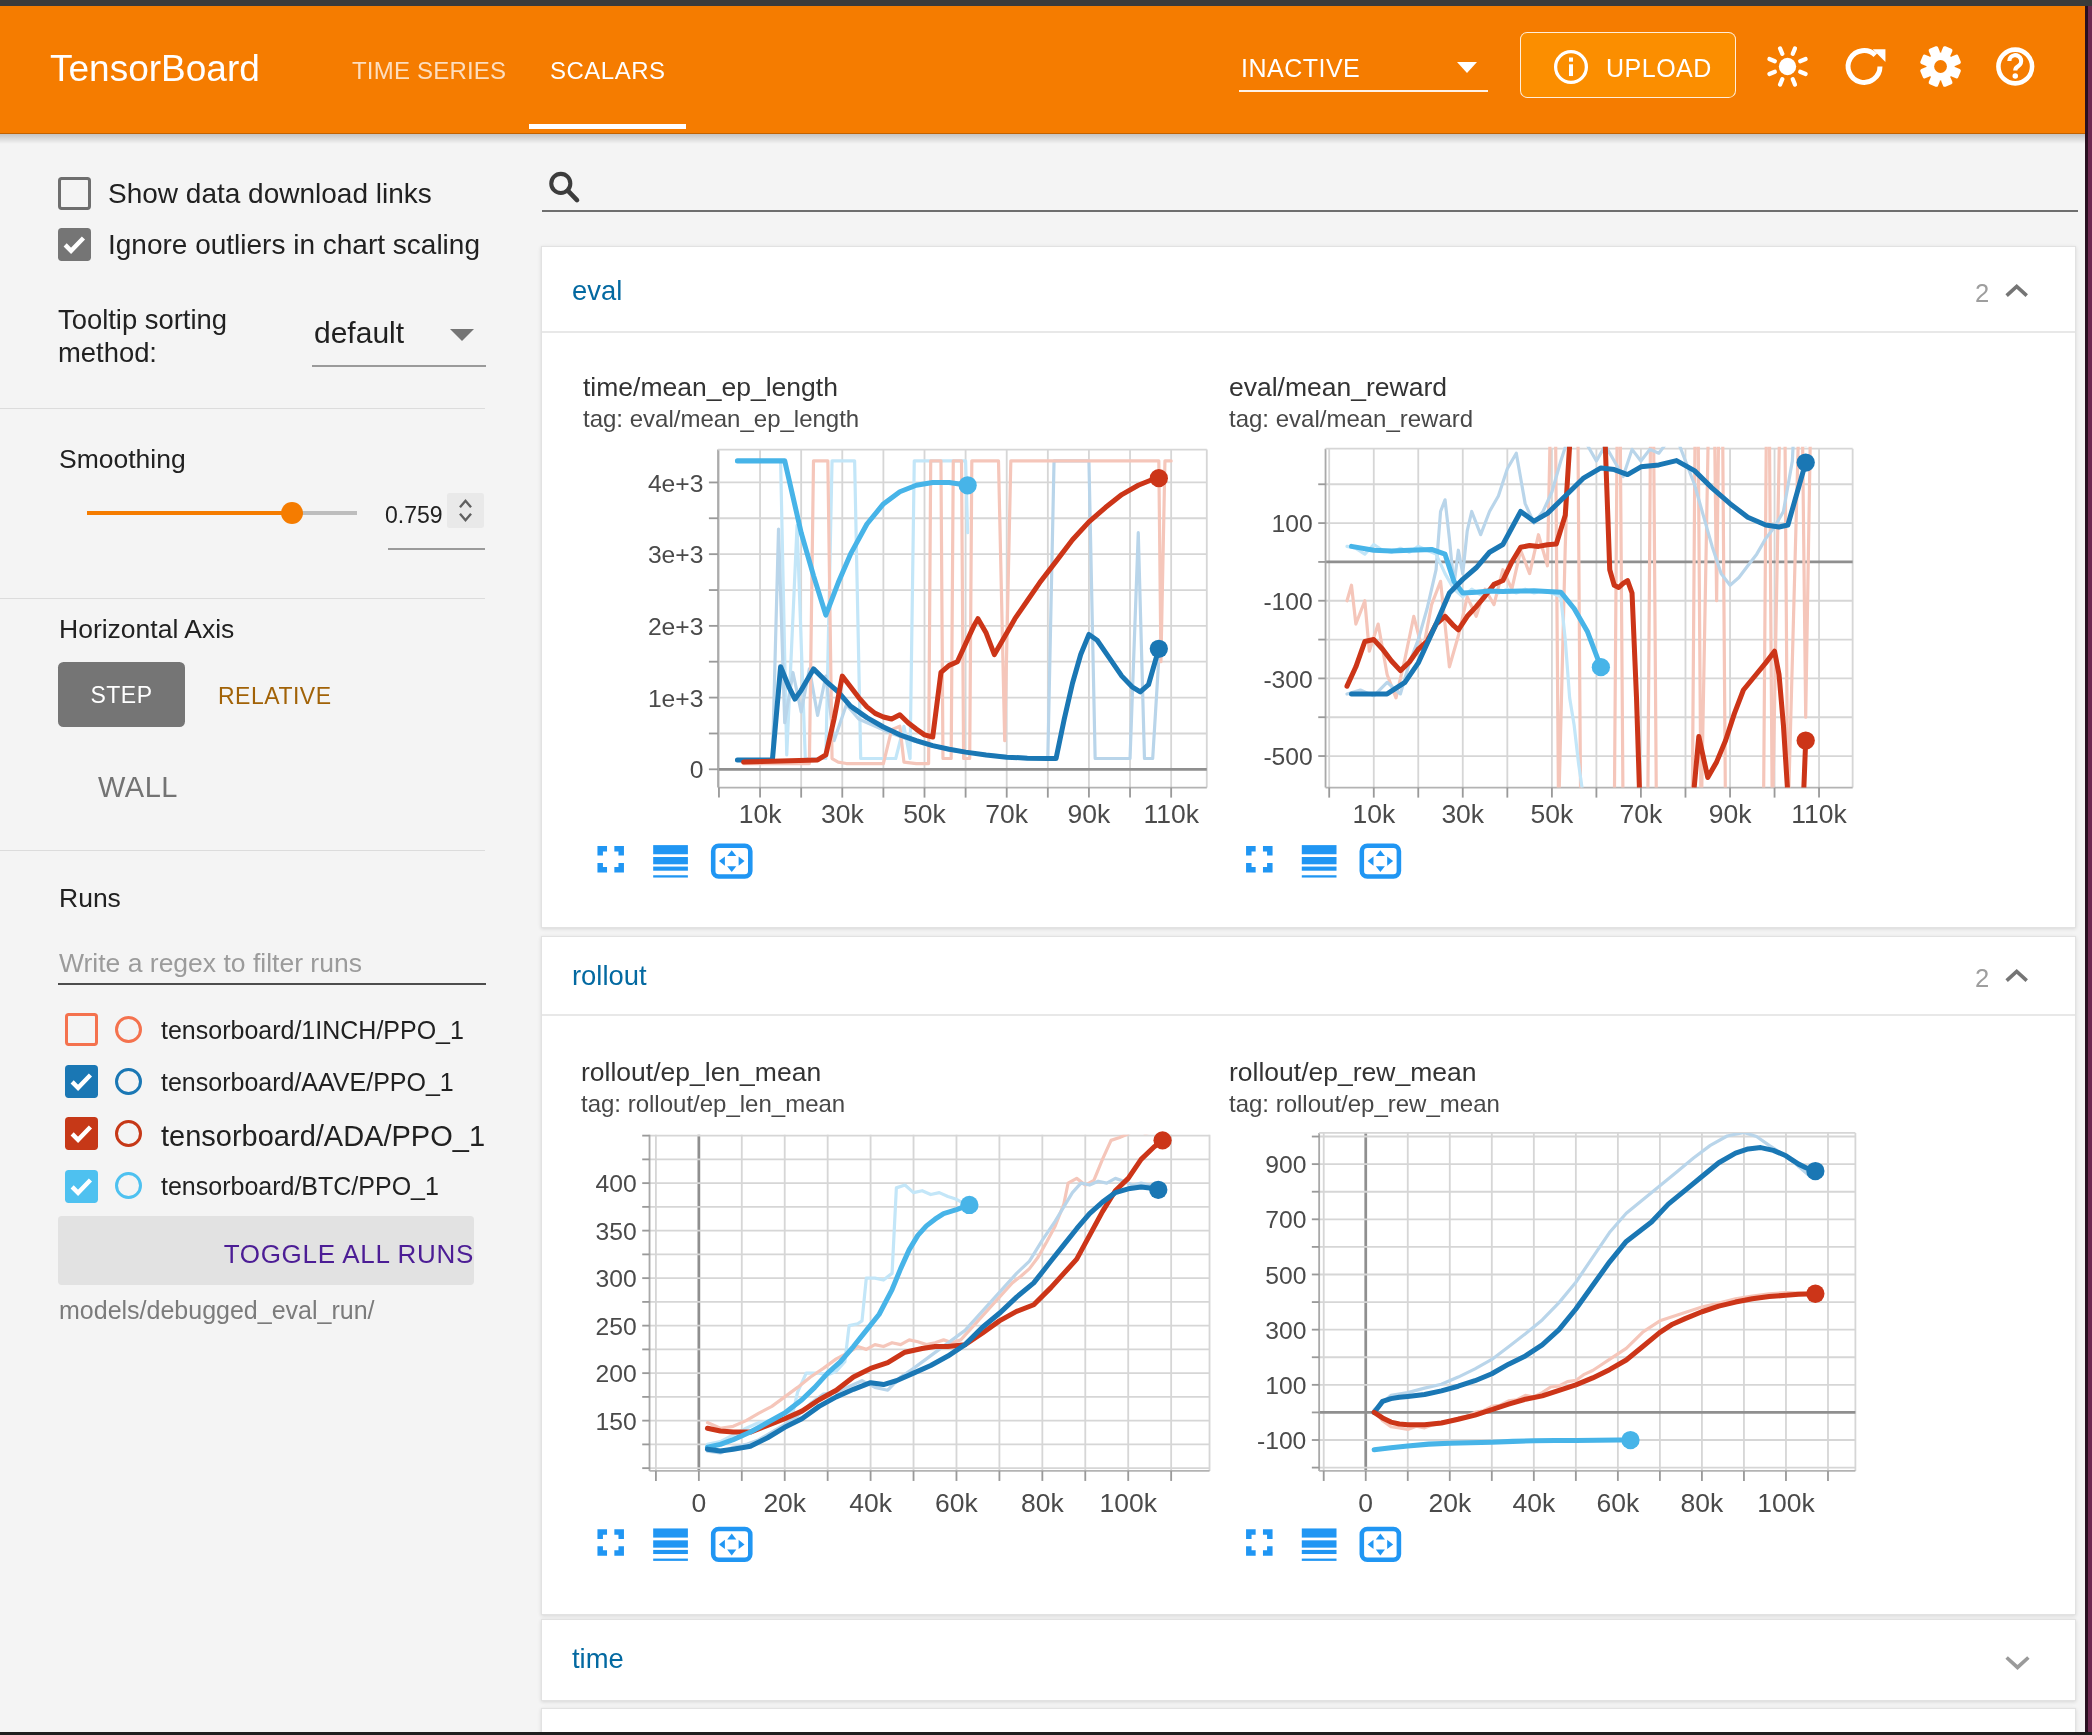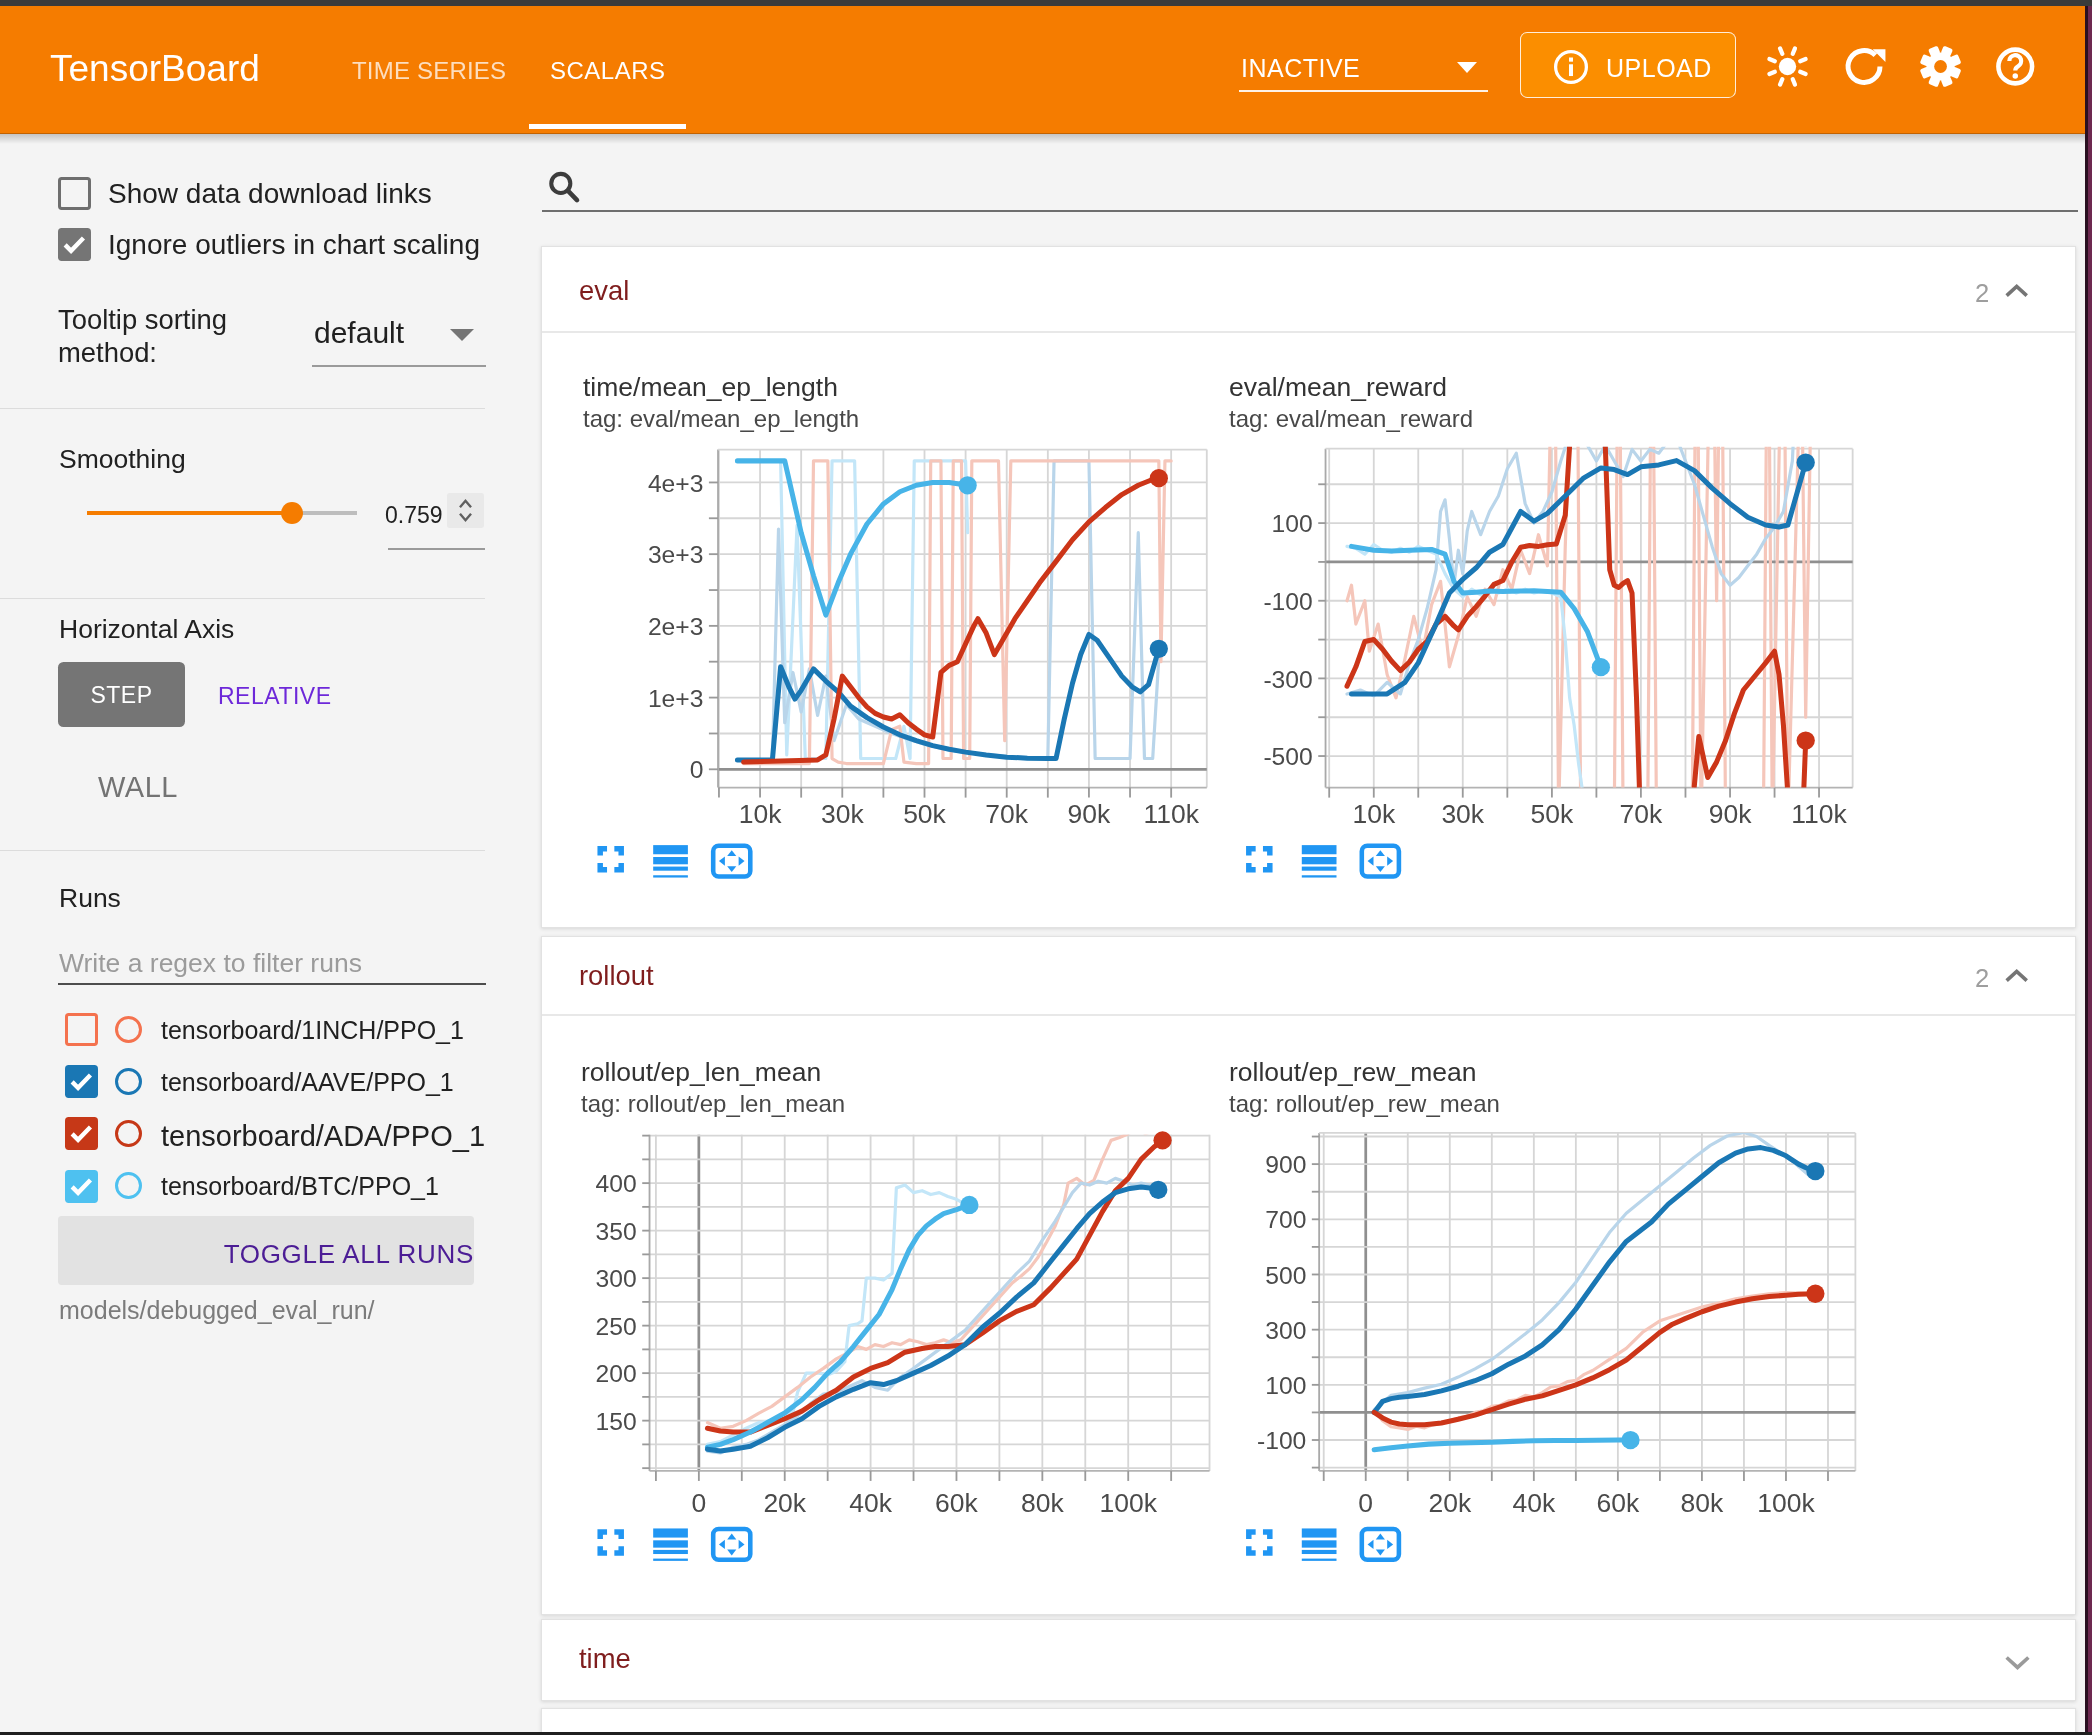--- a/index.html
+++ b/index.html
@@ -3,21 +3,21 @@
 * { margin:0; padding:0; box-sizing:border-box; }
 html,body { width:2092px; height:1735px; overflow:hidden; font-family:"Liberation Sans",sans-serif; }
 #page { position:relative; width:2092px; height:1735px; background:#f4f4f4; overflow:hidden; }
 .abs { position:absolute; }
 .sep { position:absolute; left:0; width:485px; height:0.9px; background:#dcdcdc; }
 svg text { font-family:"Liberation Sans",sans-serif; }
 .ctitle { position:absolute; font-size:26.5px; color:#333; }
 .csub   { position:absolute; font-size:24px; color:#484848; }
 .card   { position:absolute; left:541px; width:1535px; background:#fff;
            border:0.9px solid #e2e2e2; box-shadow:0 0.9px 3.7px rgba(0,0,0,0.12); }
-.chead  { position:absolute; font-size:27.4px; color:#7f1d1d;margin-left:7px; }
+.chead  { position:absolute; font-size:27.4px; color:#0369a1; }
 </style></head><body>
 <div id="page">
 
   <div class="abs" style="left:0;top:0;width:2092px;height:5.5px;background:#3b3b3b"></div>
   <div class="abs" style="left:0;top:5.5px;width:2085px;height:128px;background:#f57c00"></div>
   <div class="abs" style="left:0;top:133px;width:2085px;height:11px;background:linear-gradient(rgba(0,0,0,0.22),rgba(0,0,0,0))"></div>
   <div class="abs" style="left:50px;top:48px;font-size:37px;color:#fff;font-weight:500;letter-spacing:0">TensorBoard</div>
   <div class="abs" style="left:352px;top:57px;font-size:24px;color:rgba(255,255,255,0.75);letter-spacing:0.2px">TIME SERIES</div>
   <div class="abs" style="left:550px;top:57px;font-size:24px;color:#fff;letter-spacing:0.5px">SCALARS</div>
   <div class="abs" style="left:529px;top:124px;width:157px;height:4.6px;background:#fff"></div>
@@ -82,21 +82,21 @@
   <div class="abs" style="left:447px;top:493px;width:37px;height:35px;background:#e9e9e9;border-radius:2.7px"></div>
   <svg class="abs" style="left:447px;top:493px" width="37" height="35" viewBox="0 0 40 38">
     <path d="M14 15.5l6-7 6 7" fill="none" stroke="#5f5f5f" stroke-width="2.6"></path>
     <path d="M14 22.5l6 7 6-7" fill="none" stroke="#5f5f5f" stroke-width="2.6"></path>
   </svg>
   <div class="abs" style="left:388px;top:548px;width:97px;height:1.8px;background:#9a9a9a"></div>
   <div class="sep" style="top:598px"></div>
   <div class="abs" style="left:59px;top:614px;font-size:26.5px;color:#212121">Horizontal Axis</div>
   <div class="abs" style="left:58px;top:662px;width:127px;height:65px;background:#757575;border-radius:5.5px"></div>
   <div class="abs" style="left:58px;top:682px;width:127px;text-align:center;font-size:23px;color:#fff;letter-spacing:0.5px">STEP</div>
-  <div class="abs" style="left:218px;top:683px;font-size:23px;color:#6d28d9;letter-spacing:0.5px">RELATIVE</div>
+  <div class="abs" style="left:218px;top:683px;font-size:23px;color:#a16207;letter-spacing:0.5px">RELATIVE</div>
   <div class="abs" style="left:98px;top:771px;font-size:29px;color:#737373;letter-spacing:0.5px">WALL</div>
   <div class="sep" style="top:850px"></div>
   <div class="abs" style="left:59px;top:883px;font-size:26.5px;color:#212121">Runs</div>
   <div class="abs" style="left:59px;top:948px;font-size:26.5px;color:#9b9b9b">Write a regex to filter runs</div>
   <div class="abs" style="left:58px;top:983px;width:428px;height:1.8px;background:#4d4d4d"></div>
   <div style="position:absolute;left:65px;top:1013px;width:33px;height:33px;border:3.7px solid #f4724e;border-radius:3.7px;box-sizing:border-box"></div>
     <div style="position:absolute;left:115px;top:1016px;width:27.4px;height:27.4px;border:3.7px solid #f4724e;border-radius:50%;box-sizing:border-box"></div>
     <div style="position:absolute;left:161px;top:1016px;font-size:25px;color:#212121">tensorboard/1INCH/PPO_1</div>
     <div style="position:absolute;left:65px;top:1065px;width:33px;height:33px;background:#1a77b4;border-radius:3.7px"></div>
     <svg style="position:absolute;left:65px;top:1065px" width="33" height="33" viewBox="0 0 24 24">

